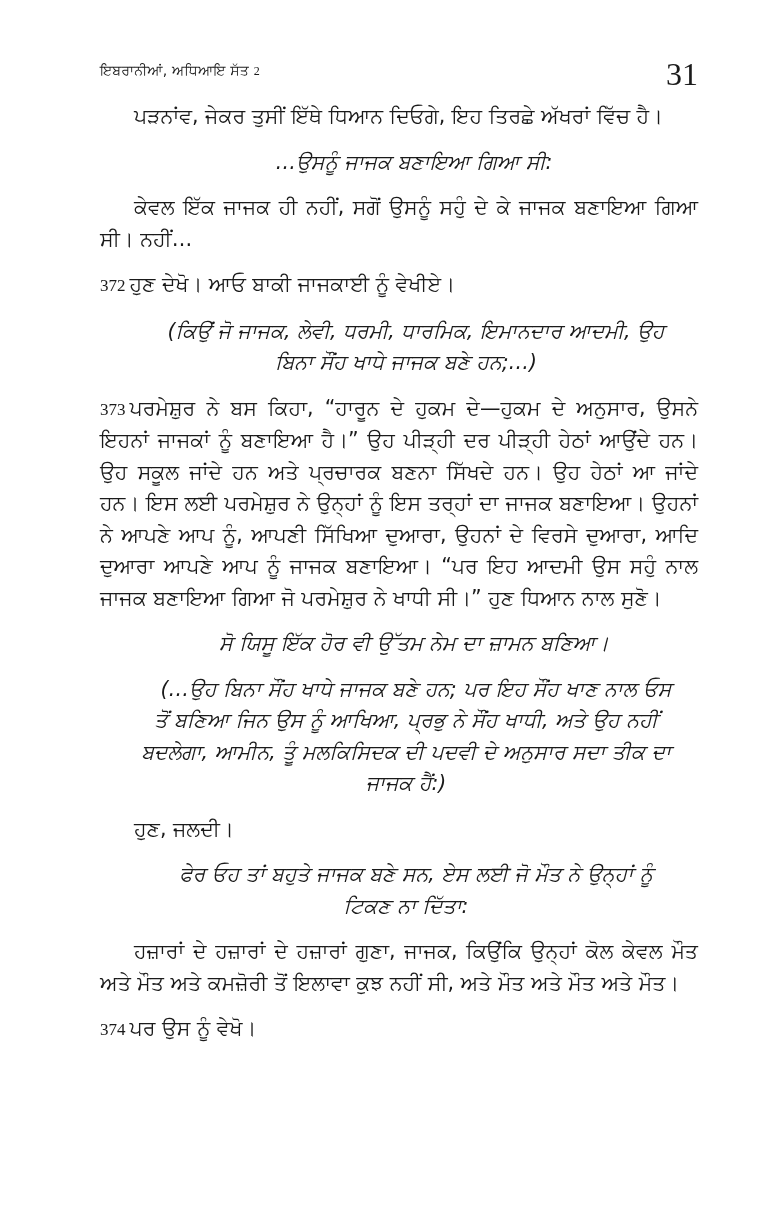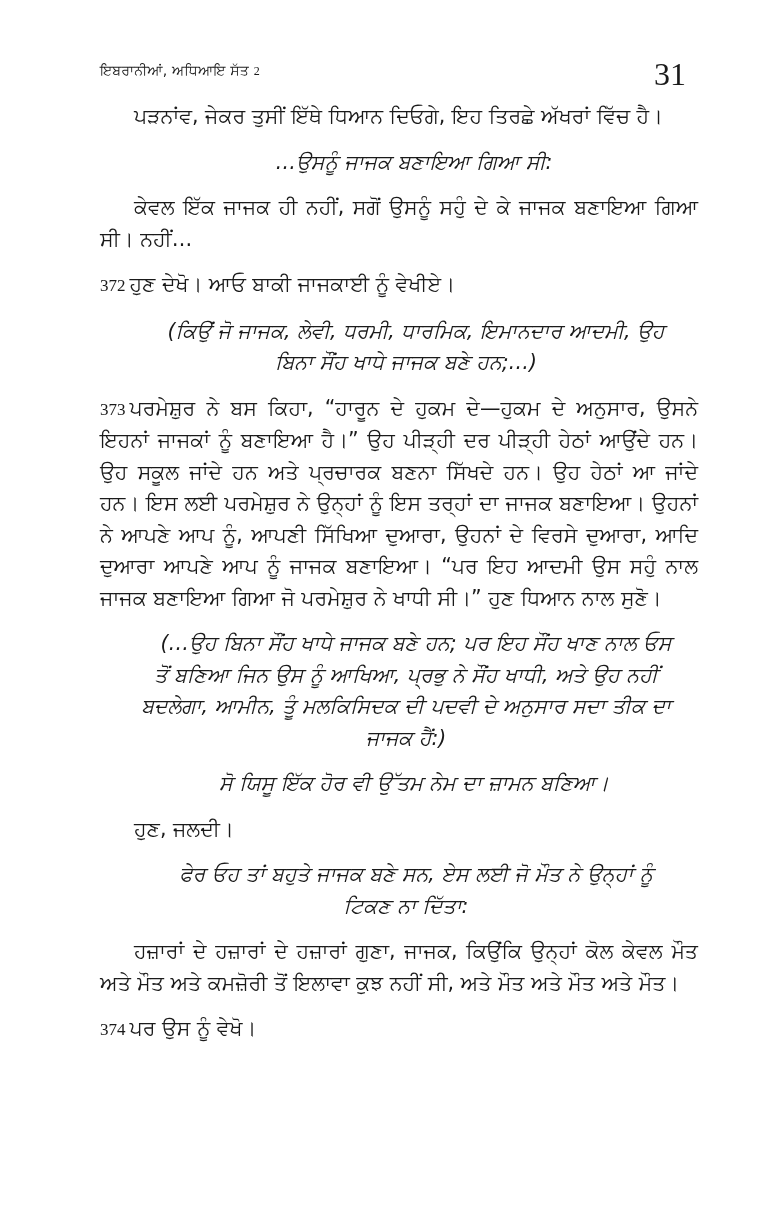--- a/index.html
+++ b/index.html
@@ -3,21 +3,21 @@
 <meta charset="utf-8">
 <style>
   html, body { margin: 0; padding: 0; background: #ffffff; }
   body {
     width: 774px; height: 1206px; position: relative; overflow: hidden;
     color: #1a1a1a;
     font-family: "DejaVu Sans", sans-serif;
   }
   .page { position: absolute; left: 100px; top: 0; width: 598px; }
   .running-header {
-    position: absolute; left: 0; right: 12px; top: 56px; height: 30px;
+    position: absolute; left: 0; right: 0; top: 56px; height: 30px;
   }
   .header-title {
     position: absolute; left: 0; top: 6px;
     font-size: 14px; letter-spacing: 0.2px;
   }
   .header-title .ch { font-family: "Liberation Serif", serif; font-size: 12px; }
   .page-number {
     position: absolute; right: 0; top: 0;
     font-family: Liberation Serif, serif; font-size: 32px;
   }
@@ -45,20 +45,20 @@
     <span class="page-number">31</span>
   </div>
 
   <div class="body-text">
     <p class="indent">ਪੜਨਾਂਵ, ਜੇਕਰ ਤੁਸੀਂ ਇੱਥੇ ਧਿਆਨ ਦਿਓਗੇ, ਇਹ ਤਿਰਛੇ ਅੱਖਰਾਂ ਵਿੱਚ ਹੈ।</p>
     <p class="quote single">…ਉਸਨੂੰ ਜਾਜਕ ਬਣਾਇਆ ਗਿਆ ਸੀ:</p>
     <p class="indent">ਕੇਵਲ ਇੱਕ ਜਾਜਕ ਹੀ ਨਹੀਂ, ਸਗੋਂ ਉਸਨੂੰ ਸਹੁੰ ਦੇ ਕੇ ਜਾਜਕ ਬਣਾਇਆ ਗਿਆ ਸੀ। ਨਹੀਂ…</p>
     <p class="numbered"><span class="pnum">372</span><span>ਹੁਣ ਦੇਖੋ। ਆਓ ਬਾਕੀ ਜਾਜਕਾਈ ਨੂੰ ਵੇਖੀਏ।</span></p>
     <p class="quote">(ਕਿਉਂ ਜੋ ਜਾਜਕ, ਲੇਵੀ, ਧਰਮੀ, ਧਾਰਮਿਕ, ਇਮਾਨਦਾਰ ਆਦਮੀ, ਉਹ ਬਿਨਾ ਸੌਂਹ ਖਾਧੇ ਜਾਜਕ ਬਣੇ ਹਨ;…)</p>
     <p class="numbered"><span class="pnum">373</span><span>ਪਰਮੇਸ਼ੁਰ ਨੇ ਬਸ ਕਿਹਾ, “ਹਾਰੂਨ ਦੇ ਹੁਕਮ ਦੇ—ਹੁਕਮ ਦੇ ਅਨੁਸਾਰ, ਉਸਨੇ ਇਹਨਾਂ ਜਾਜਕਾਂ ਨੂੰ ਬਣਾਇਆ ਹੈ।” ਉਹ ਪੀੜ੍ਹੀ ਦਰ ਪੀੜ੍ਹੀ ਹੇਠਾਂ ਆਉਂਦੇ ਹਨ। ਉਹ ਸਕੂਲ ਜਾਂਦੇ ਹਨ ਅਤੇ ਪ੍ਰਚਾਰਕ ਬਣਨਾ ਸਿੱਖਦੇ ਹਨ। ਉਹ ਹੇਠਾਂ ਆ ਜਾਂਦੇ ਹਨ। ਇਸ ਲਈ ਪਰਮੇਸ਼ੁਰ ਨੇ ਉਨ੍ਹਾਂ ਨੂੰ ਇਸ ਤਰ੍ਹਾਂ ਦਾ ਜਾਜਕ ਬਣਾਇਆ। ਉਹਨਾਂ ਨੇ ਆਪਣੇ ਆਪ ਨੂੰ, ਆਪਣੀ ਸਿੱਖਿਆ ਦੁਆਰਾ, ਉਹਨਾਂ ਦੇ ਵਿਰਸੇ ਦੁਆਰਾ, ਆਦਿ ਦੁਆਰਾ ਆਪਣੇ ਆਪ ਨੂੰ ਜਾਜਕ ਬਣਾਇਆ। “ਪਰ ਇਹ ਆਦਮੀ ਉਸ ਸਹੁੰ ਨਾਲ ਜਾਜਕ ਬਣਾਇਆ ਗਿਆ ਜੋ ਪਰਮੇਸ਼ੁਰ ਨੇ ਖਾਧੀ ਸੀ।” ਹੁਣ ਧਿਆਨ ਨਾਲ ਸੁਣੋ।</span></p>
+    <p class="quote single">ਸੋ ਯਿਸੂ ਇੱਕ ਹੋਰ ਵੀ ਉੱਤਮ ਨੇਮ ਦਾ ਜ਼ਾਮਨ ਬਣਿਆ।</p>
     <p class="quote">(…ਉਹ ਬਿਨਾ ਸੌਂਹ ਖਾਧੇ ਜਾਜਕ ਬਣੇ ਹਨ; ਪਰ ਇਹ ਸੌਂਹ ਖਾਣ ਨਾਲ ਓਸ ਤੋਂ ਬਣਿਆ ਜਿਨ ਉਸ ਨੂੰ ਆਖਿਆ, ਪ੍ਰਭੁ ਨੇ ਸੌਂਹ ਖਾਧੀ, ਅਤੇ ਉਹ ਨਹੀਂ ਬਦਲੇਗਾ, ਆਮੀਨ, ਤੂੰ ਮਲਕਿਸਿਦਕ ਦੀ ਪਦਵੀ ਦੇ ਅਨੁਸਾਰ ਸਦਾ ਤੀਕ ਦਾ ਜਾਜਕ ਹੈਂ:)</p>
-    <p class="quote single">ਸੋ ਯਿਸੂ ਇੱਕ ਹੋਰ ਵੀ ਉੱਤਮ ਨੇਮ ਦਾ ਜ਼ਾਮਨ ਬਣਿਆ।</p>
     <p class="plain-indent">ਹੁਣ, ਜਲਦੀ।</p>
     <p class="quote">ਫੇਰ ਓਹ ਤਾਂ ਬਹੁਤੇ ਜਾਜਕ ਬਣੇ ਸਨ, ਏਸ ਲਈ ਜੋ ਮੌਤ ਨੇ ਉਨ੍ਹਾਂ ਨੂੰ ਟਿਕਣ ਨਾ ਦਿੱਤਾ:</p>
     <p class="indent">ਹਜ਼ਾਰਾਂ ਦੇ ਹਜ਼ਾਰਾਂ ਦੇ ਹਜ਼ਾਰਾਂ ਗੁਣਾ, ਜਾਜਕ, ਕਿਉਂਕਿ ਉਨ੍ਹਾਂ ਕੋਲ ਕੇਵਲ ਮੌਤ ਅਤੇ ਮੌਤ ਅਤੇ ਕਮਜ਼ੋਰੀ ਤੋਂ ਇਲਾਵਾ ਕੁਝ ਨਹੀਂ ਸੀ, ਅਤੇ ਮੌਤ ਅਤੇ ਮੌਤ ਅਤੇ ਮੌਤ।</p>
     <p class="numbered"><span class="pnum">374</span><span>ਪਰ ਉਸ ਨੂੰ ਵੇਖੋ।</span></p>
   </div>
 </div>
 
 </body></html>

